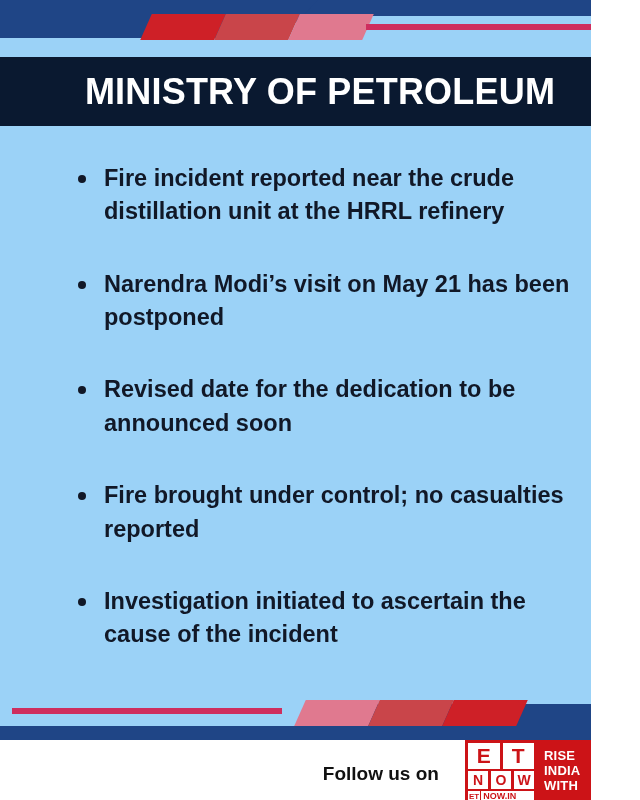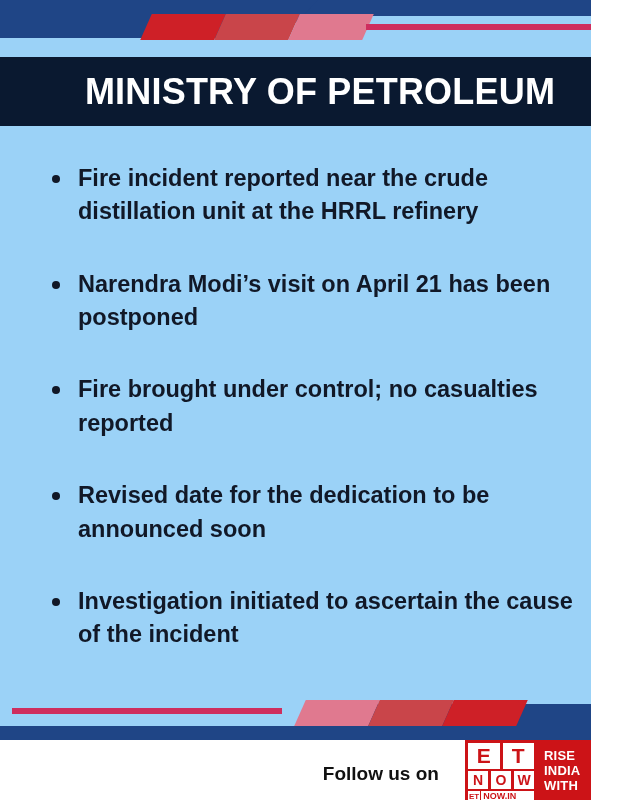--- a/index.html
+++ b/index.html
@@ -88,21 +88,21 @@
 
   
   .body-area {
     position: absolute;
     left: 0;
     top: 126px;
     width: 640px;
     height: 568px;
     background: #9BD2F7;
     box-sizing: border-box;
-    padding: 36px 44px 0 46px;
+    padding: 36px 44px 0 72px;
   }
   .bullet-list {
     list-style: none;
     margin: 0;
     padding: 0;
   }
   .bullet-item {
     position: relative;
     padding-left: 32px;
     margin-bottom: 39px;
@@ -318,29 +318,29 @@
   </div>
 
   <div class="body-area">
     <ul class="bullet-list">
       <li class="bullet-item">
         <span class="bullet-dot"></span>
         <span>Fire incident reported near the crude distillation unit at the HRRL refinery</span>
       </li>
       <li class="bullet-item">
         <span class="bullet-dot"></span>
-        <span>Narendra Modi’s visit on April 21 has been postponed</span>
+        <span>Narendra Modi’s visit on May 21 has been postponed</span>
+      </li>
+      <li class="bullet-item">
+        <span class="bullet-dot"></span>
+        <span>Revised date for the dedication to be announced soon</span>
       </li>
       <li class="bullet-item">
         <span class="bullet-dot"></span>
         <span>Fire brought under control; no casualties reported</span>
-      </li>
-      <li class="bullet-item">
-        <span class="bullet-dot"></span>
-        <span>Revised date for the dedication to be announced soon</span>
       </li>
       <li class="bullet-item">
         <span class="bullet-dot"></span>
         <span>Investigation initiated to ascertain the cause of the incident</span>
       </li>
     </ul>
   </div>
 
   <div class="bottom-banner">
     <div class="bot-navy-slab"></div>

